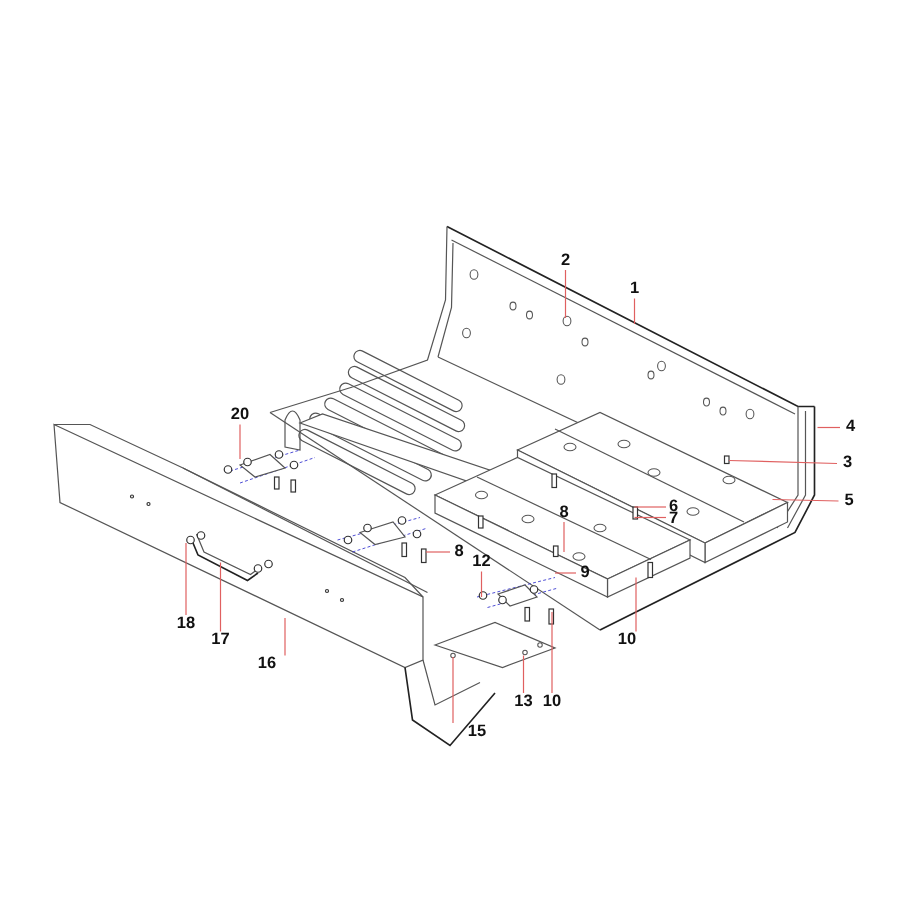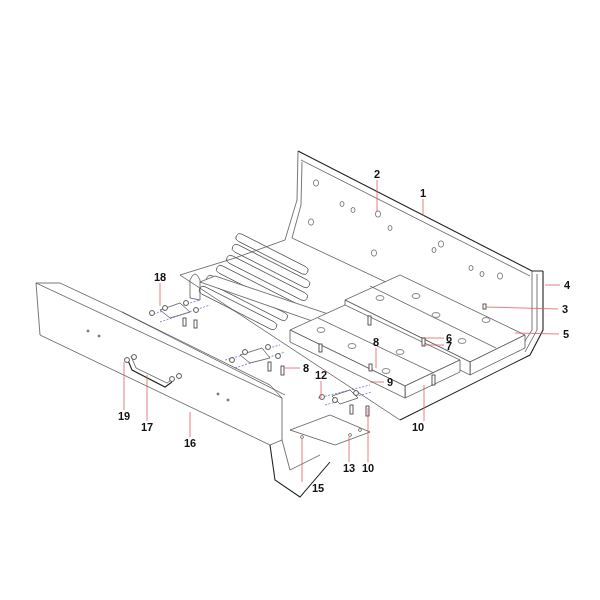--- a/index.html
+++ b/index.html
@@ -185,16 +185,16 @@
 <div class="callout" style="left:449px;top:338px">6</div>
 <div class="callout" style="left:449px;top:346px">7</div>
 <div class="callout" style="left:376px;top:342px">8</div>
 <div class="callout" style="left:390px;top:382px">9</div>
 <div class="callout" style="left:418px;top:427px">10</div>
 <div class="callout" style="left:368px;top:468px">10</div>
 <div class="callout" style="left:321px;top:375px">12</div>
 <div class="callout" style="left:306px;top:368px">8</div>
 <div class="callout" style="left:349px;top:468px">13</div>
 <div class="callout" style="left:318px;top:488px">15</div>
-<div class="callout" style="left:190px;top:443px">16</div>
+<div class="callout" style="left:178px;top:443px">16</div>
 <div class="callout" style="left:147px;top:427px">17</div>
-<div class="callout" style="left:124px;top:416px">19</div>
-<div class="callout" style="left:160px;top:277px">18</div>
+<div class="callout" style="left:124px;top:416px">18</div>
+<div class="callout" style="left:160px;top:277px">20</div>
 
 </body></html>

